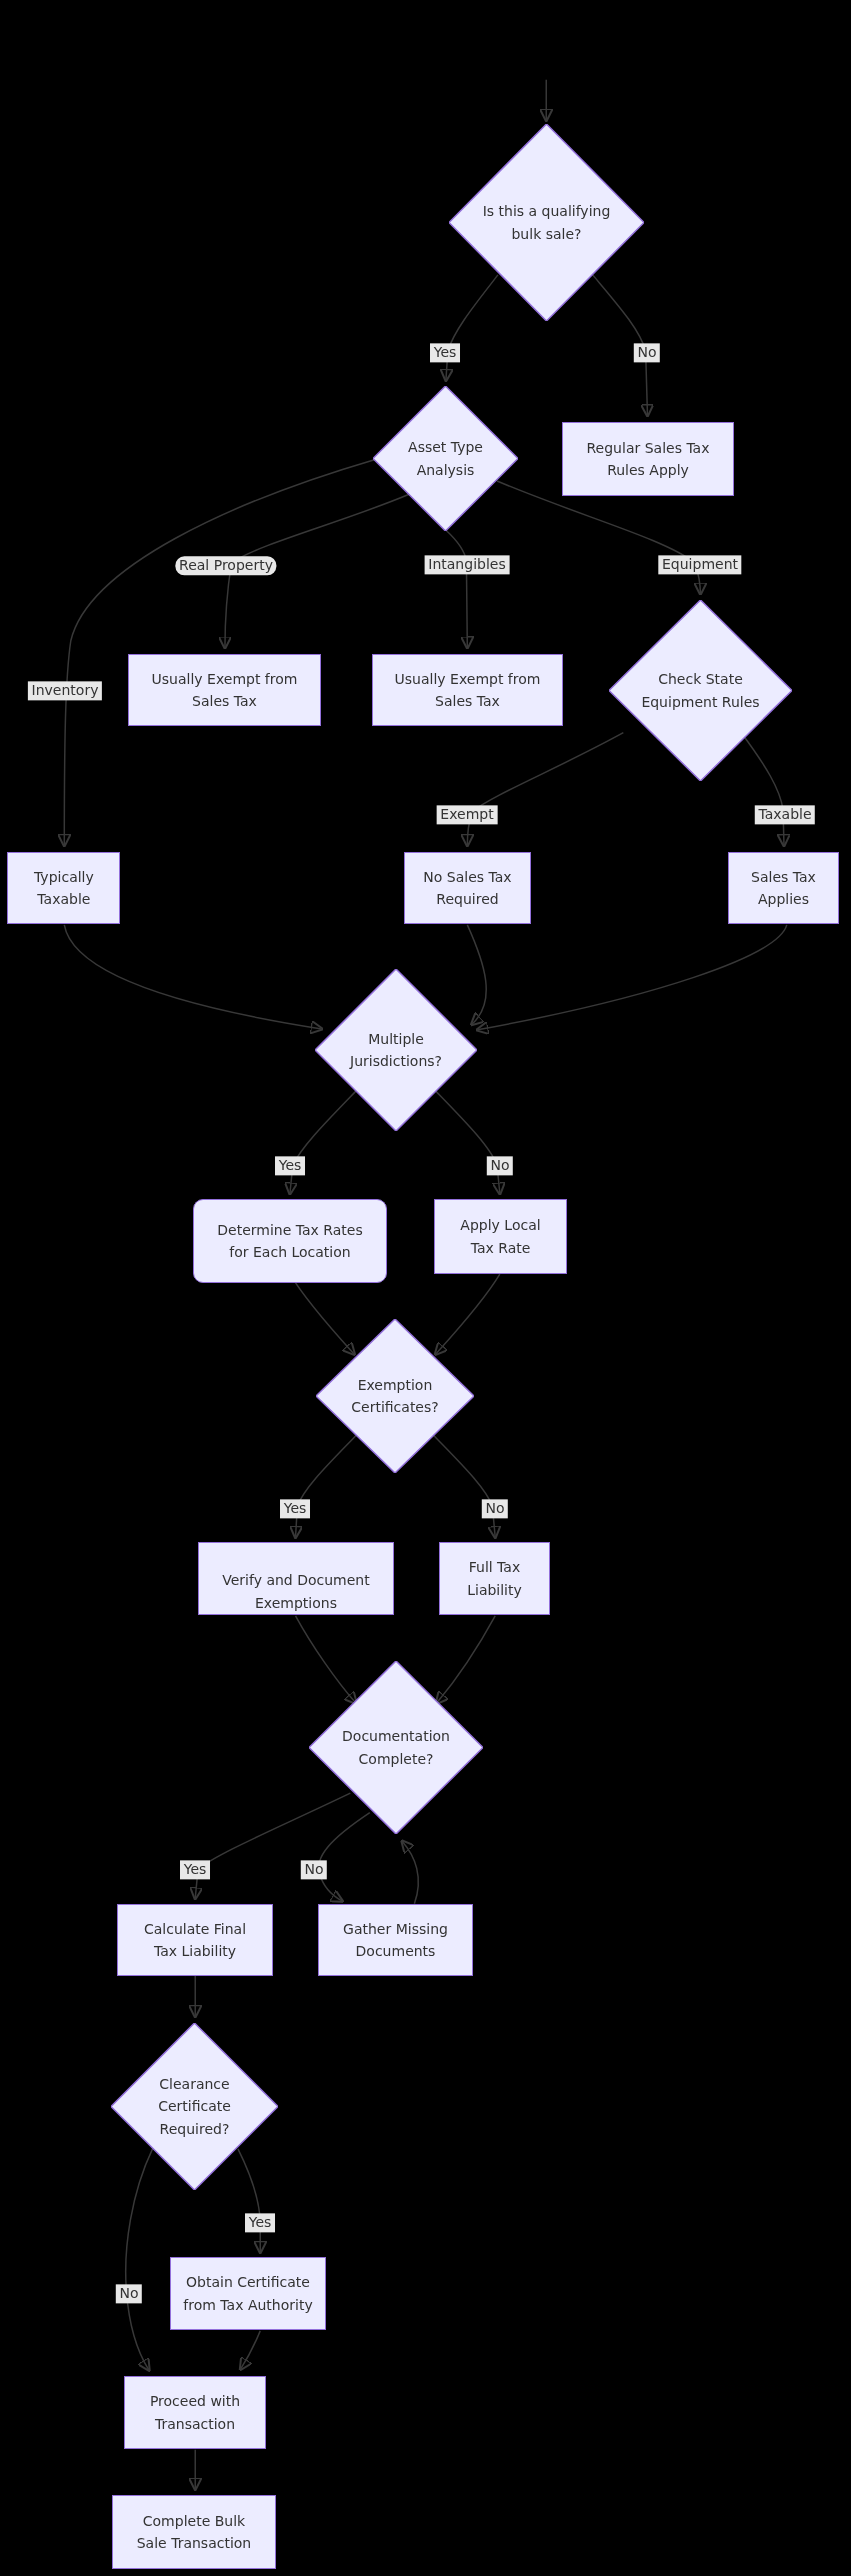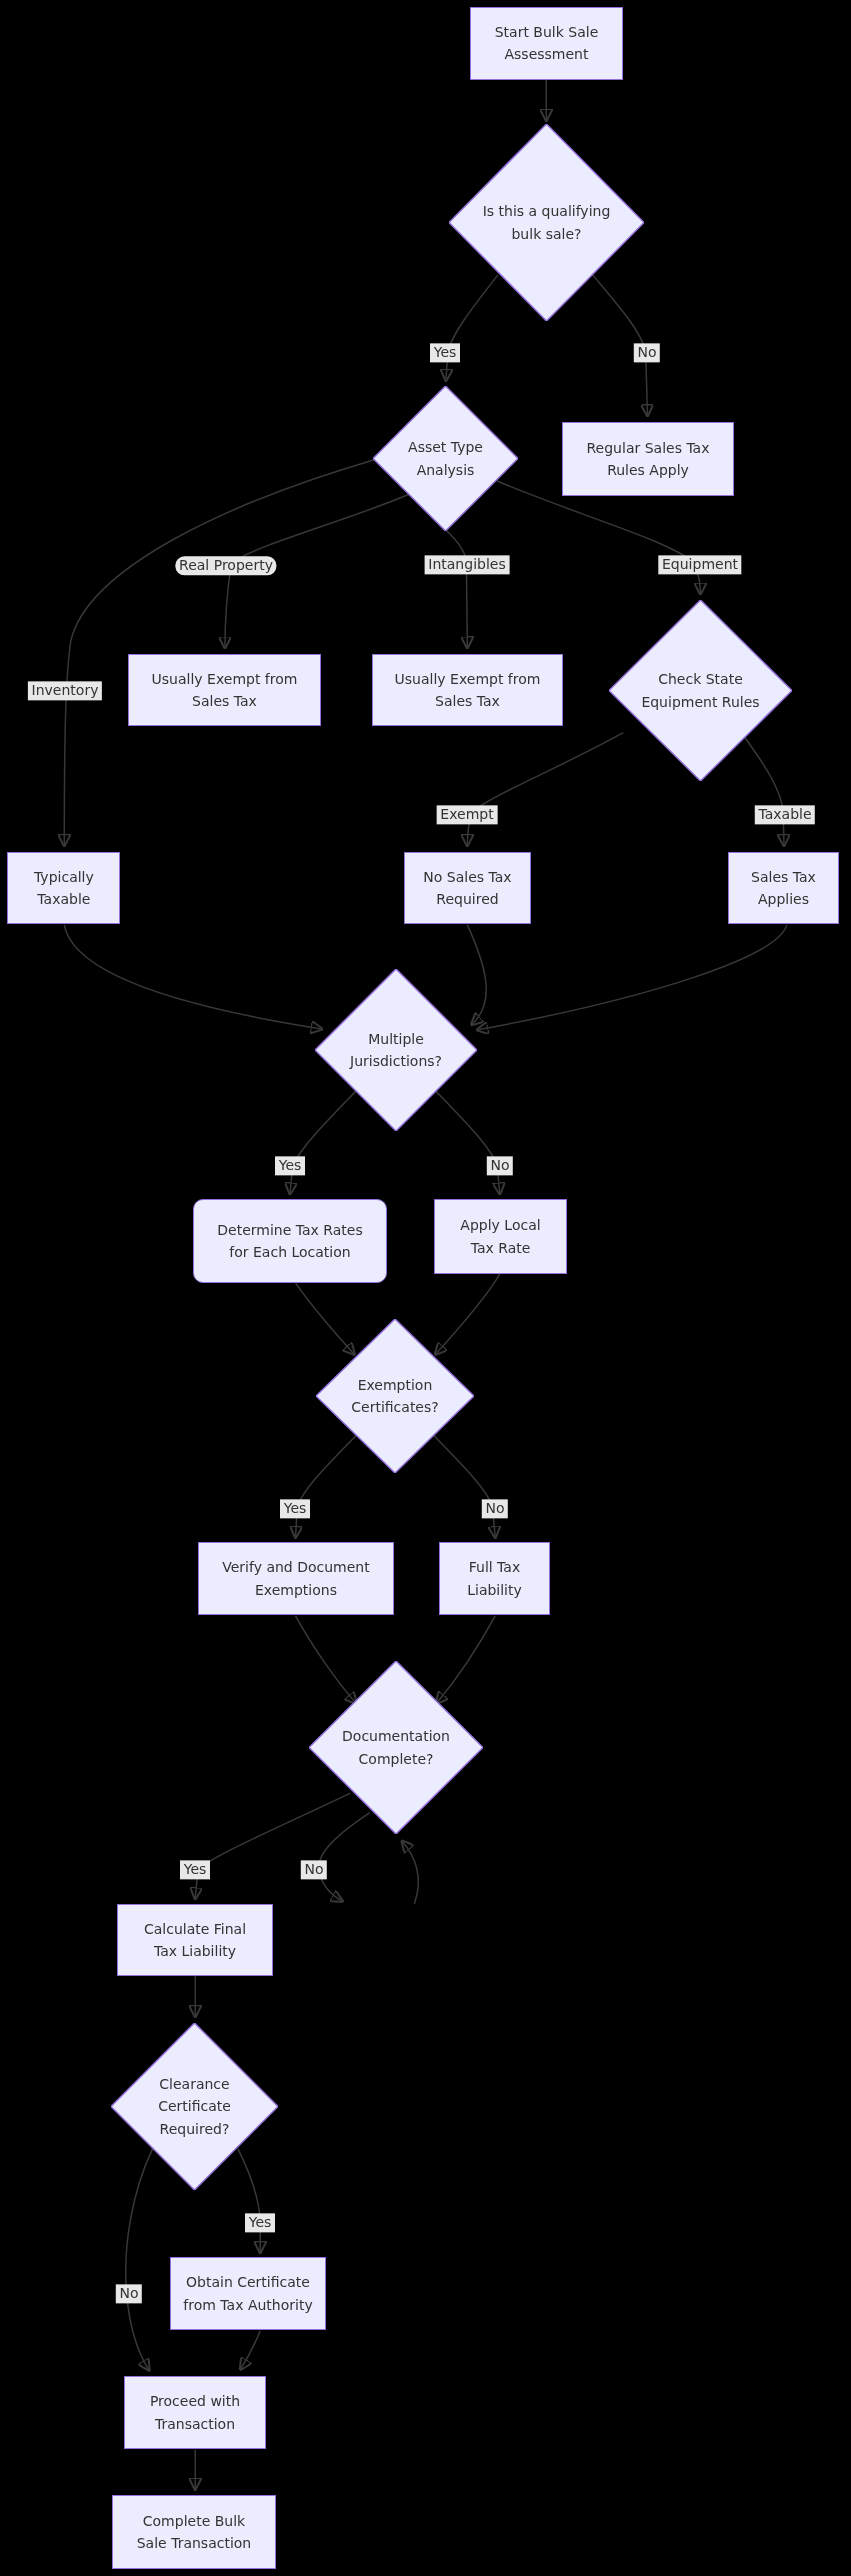--- a/index.html
+++ b/index.html
@@ -78,44 +78,44 @@
     <path marker-end="url(#arrow)" d="M377,1931 C300,1968 233,1996 213,2013 L210,2044"></path>
     <path marker-end="url(#arrow)" d="M398,1952 C356,1980 338,2000 344,2018 C348,2032 357,2041 368,2047"></path>
     <path marker-end="url(#arrow)" d="M446,2050 C456,2022 447,1999 433,1983"></path>
     <path marker-end="url(#arrow)" d="M210,2128 L210,2171"></path>
     <path marker-end="url(#arrow)" d="M256,2314 C270,2342 279,2368 280,2392 L280,2425"></path>
     <path marker-end="url(#arrow)" d="M164,2314 C142,2360 132,2420 136,2468 C139,2508 148,2533 160,2552"></path>
     <path marker-end="url(#arrow)" d="M280,2510 C273,2527 266,2540 259,2551"></path>
     <path marker-end="url(#arrow)" d="M210,2638 L210,2680"></path>
   </svg>
 
-  <div class="node rect" style="left:470px;top:6.5px;width:153px;height:73px;"><span>Start Bulk Sale
-Assessment</span></div>
   <div class="node rect" style="left:562px;top:422px;width:172px;height:74px;"><span>Regular Sales Tax
 Rules Apply</span></div>
   <div class="node rect" style="left:128px;top:654px;width:193px;height:72px;"><span>Usually Exempt from
 Sales Tax</span></div>
   <div class="node rect" style="left:372px;top:654px;width:191px;height:72px;"><span>Usually Exempt from
 Sales Tax</span></div>
   <div class="node rect" style="left:7.4px;top:852px;width:113px;height:72px;"><span>Typically
 Taxable</span></div>
   <div class="node rect" style="left:404px;top:852px;width:127px;height:72px;align-items:center;"><span>No Sales Tax
 Required</span></div>
   <div class="node rect" style="left:728px;top:852px;width:111px;height:72px;"><span>Sales Tax
 Applies</span></div>
   <div class="node rect" style="left:193px;top:1199px;width:194px;height:84px;border-radius:10px;"><span>Determine Tax Rates
 for Each Location</span></div>
   <div class="node rect" style="left:434px;top:1199px;width:133px;height:75px;"><span>Apply Local
 Tax Rate</span></div>
-  <div class="node rect" style="left:198px;top:1542px;width:196px;height:73px;"><span>Verify and Document
+  <div class="node rect" style="left:198px;top:1542px;width:196px;height:73px;align-items:flex-end;"><span>Verify and Document
 Exemptions</span></div>
   <div class="node rect" style="left:439px;top:1542px;width:111px;height:73px;"><span>Full Tax
 Liability</span></div>
   <div class="node rect" style="left:117px;top:1904px;width:156px;height:72px;"><span>Calculate Final
 Tax Liability</span></div>
+  <div class="node rect" style="left:318px;top:1904px;width:155px;height:72px;"><span>Gather Missing
+Documents</span></div>
   <div class="node rect" style="left:170px;top:2257px;width:156px;height:73px;"><span>Obtain Certificate
 from Tax Authority</span></div>
   <div class="node rect" style="left:124px;top:2376px;width:142px;height:73px;"><span>Proceed with
 Transaction</span></div>
   <div class="node rect" style="left:112px;top:2495px;width:164px;height:74px;"><span>Complete Bulk
 Sale Transaction</span></div>
 
   <div class="node diamond" style="left:449px;top:124px;width:195px;height:197px;">
     <svg viewBox="0 0 100 100" preserveAspectRatio="none">
         <polygon points="50,0 100,50 50,100 0,50" fill="#ECECFF" stroke="#9370DB" stroke-width="1.5" vector-effect="non-scaling-stroke"></polygon>

